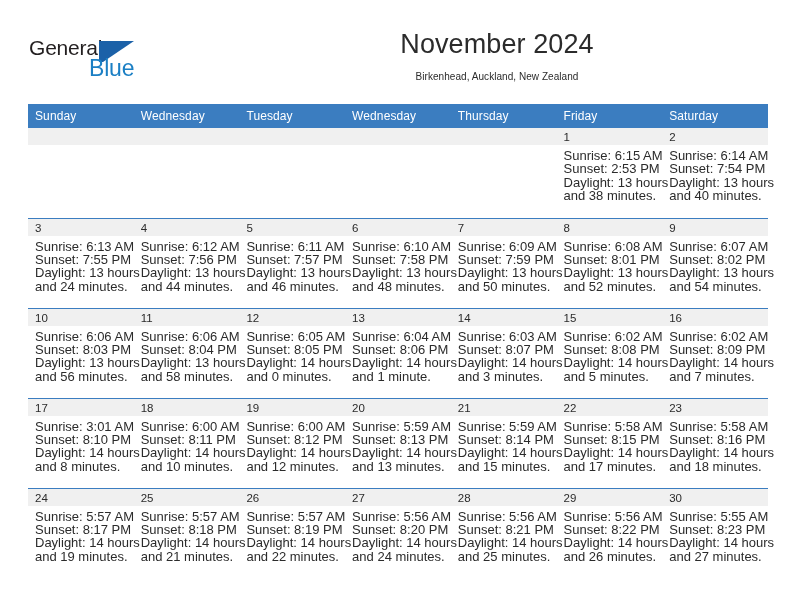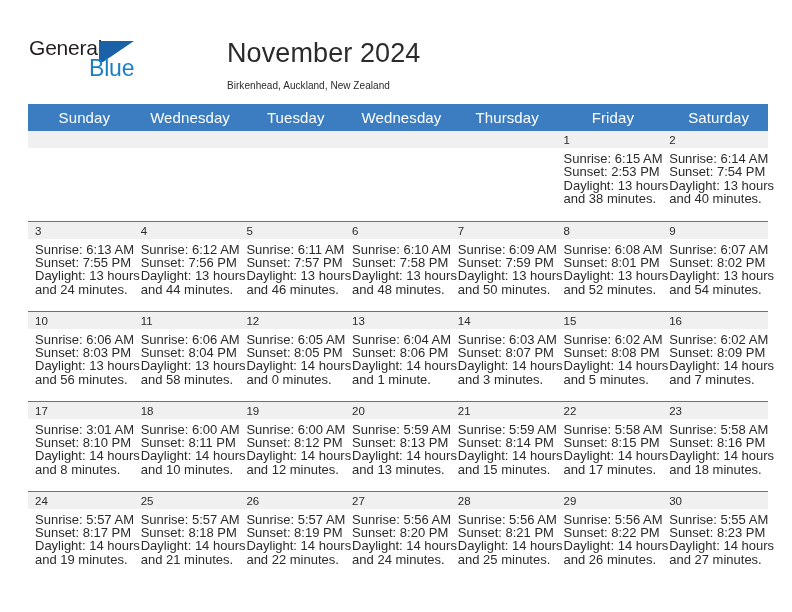--- a/index.html
+++ b/index.html
@@ -69,22 +69,22 @@
     position: absolute;
     left: 4px; top: 0;
     width: 0; height: 0;
     border-left: 31px solid #1b61a8;
     border-bottom: 21px solid transparent;
   }
 
   .title-block {
     position: absolute;
     right: 25px;
-    top: 36px;
-    text-align: left;
+    top: 27px;
+    text-align: center;
     width: 540px;
   }
   .cal-title {
     font-size: 27px;
     color: #2b2b2b;
     line-height: 34px;
     font-weight: normal;
     letter-spacing: 0.1px;
   }
   .cal-subtitle {
@@ -100,23 +100,23 @@
     position: absolute;
     left: 28px;
     top: 104px;
     width: 740px;
     border-collapse: collapse;
     table-layout: fixed;
   }
   .calendar th {
     background: #3b7dc0;
     color: #ffffff;
-    font-size: 15px;
+    font-size: 12px;
     font-weight: normal;
-    text-align: center;
+    text-align: left;
     padding: 5px 0 5px 7px;
     height: 21px;
     letter-spacing: 0.1px;
     margin-top: 42px;
   }
   .calendar td {
     vertical-align: top;
     padding: 0;
     width: 105.7px;
     height: 90px;

